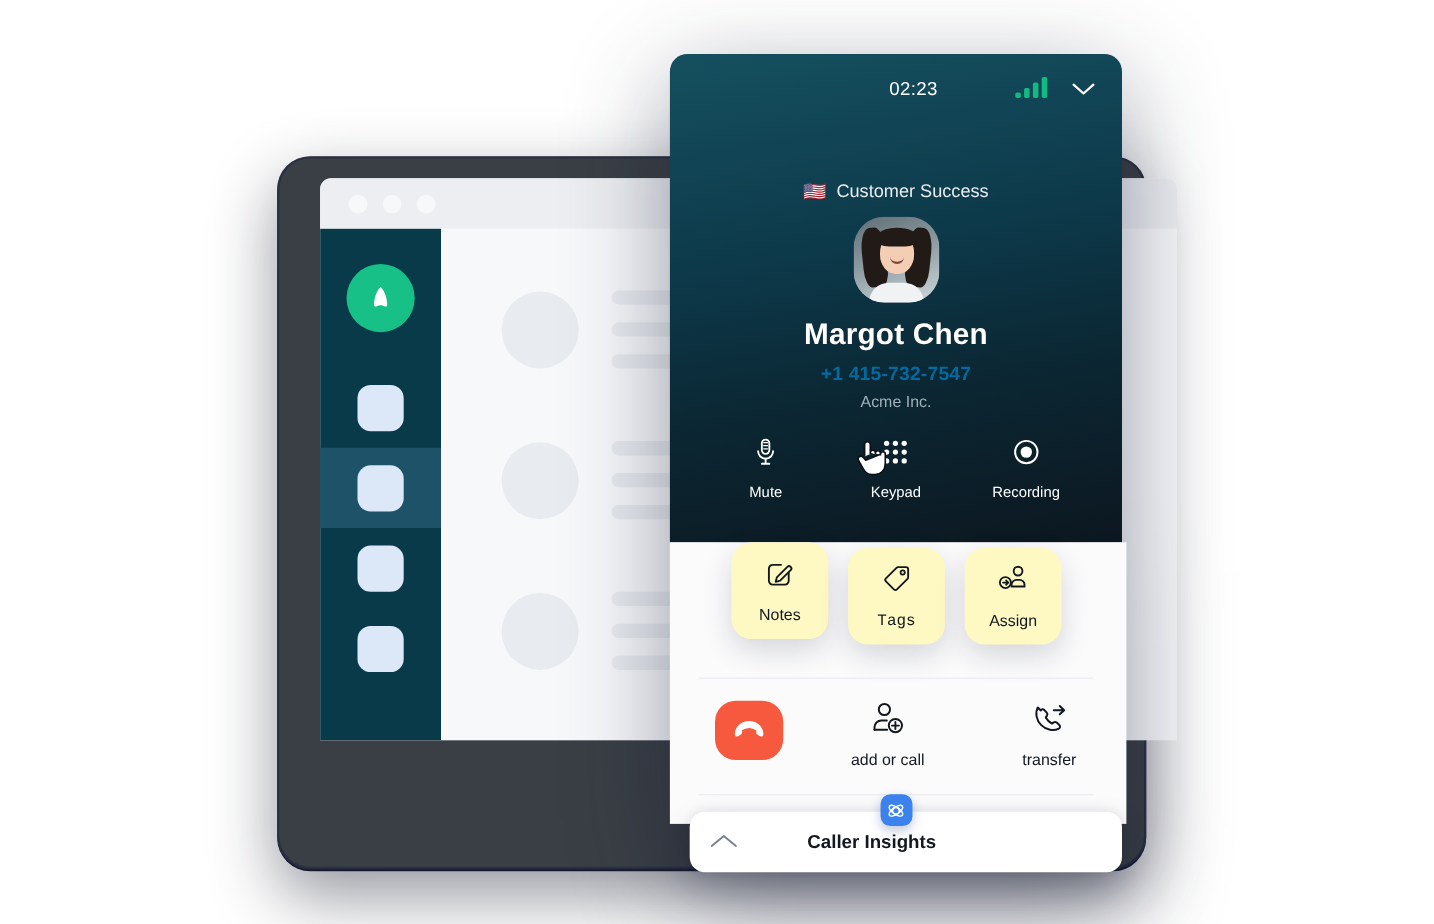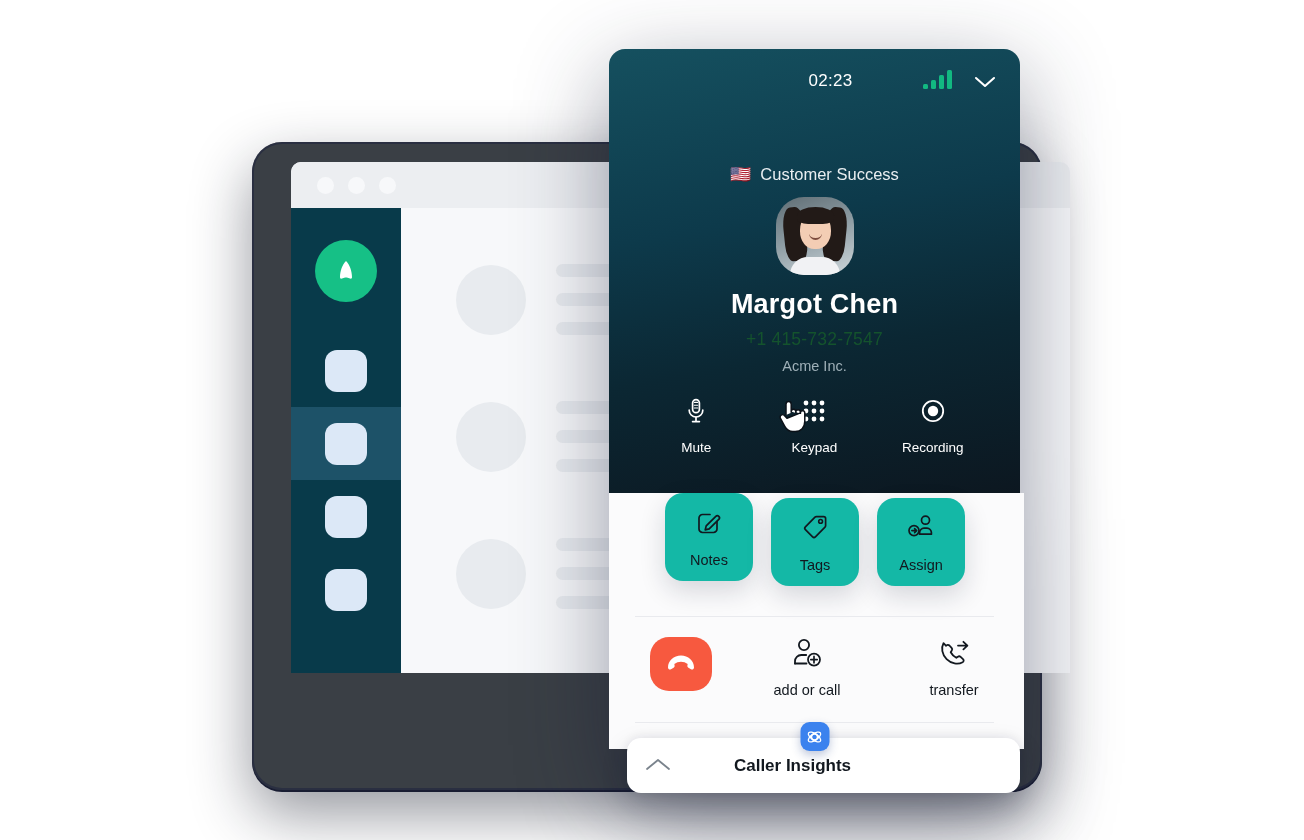--- a/index.html
+++ b/index.html
@@ -127,47 +127,47 @@
     position:absolute; left:33px; top:36px; width:13px; height:7px;
     border-bottom:2px solid #7c4a3c; border-radius:0 0 12px 12px;
   }
   .avatar .shirt {
     position:absolute; left:14px; bottom:-2px; width:50px; height:20px;
     background:#f1f2f4; border-radius:18px 18px 0 0;
   }
 
   .contact { position:absolute; top:240px; left:0; width:411px; text-align:center; }
   .contact-name { color:#ffffff; font-size:27px; font-weight:700; letter-spacing:.2px; }
-  .contact-phone { color:#14532d; font-size:17.5px; margin-top:9px; letter-spacing:.2px; }
+  .contact-phone { color:#0369a1; font-size:17.5px; margin-top:9px; letter-spacing:.2px;font-weight:bold; }
   .contact-company { color:#9fb0b8; font-size:14.5px; margin-top:8px; }
 
   .controls {
     position:absolute; top:340px; left:0; width:411px;
     display:flex; justify-content:space-around; padding:0 28px;
   }
   .ctrl { width:76px; display:flex; flex-direction:column; align-items:center; cursor:pointer; }
   .ctrl-ico {
     width:44px; height:44px; border-radius:50%;
     display:flex; align-items:center; justify-content:center;
   }
   .ctrl.on .ctrl-ico { background:rgba(255,255,255,.14); }
   .ctrl-lbl { color:#ffffff; font-size:13.5px; margin-top:7px; }
 
   .cursor { position:absolute; left:775px; top:396px; width:34px; height:40px; pointer-events:none; }
 
   .quick-cards { position:absolute; left:0; top:441px; width:411px; }
   .qcard {
-    position:absolute; width:88px; height:88px; background:#14b8a6;
+    position:absolute; width:88px; height:88px; background:#fef9c3;
     border-radius:18px; box-shadow:0 10px 26px rgba(16,22,48,.16);
     display:flex; flex-direction:column; align-items:center; justify-content:center; gap:11px;
     cursor:pointer;
   }
   .qcard-lbl { font-size:14.5px; color:#12181f; }
   #card-notes { left:56px; top:3px; }
-  #card-tags  { left:162px; top:8px; }
+  #card-tags  { left:162px; top:8px;font-family:Liberation Mono, monospace; }
   #card-assign{ left:268px; top:8px; }
 
   .divider { position:absolute; left:26px; width:359px; height:1px; background:#e9eaee; }
   #div-1 { top:567px; }
   #div-2 { top:673px; }
 
   .actions { position:absolute; left:0; top:580px; width:411px; display:flex; align-items:flex-start; }
   .hangup {
     position:absolute; left:41px; top:8px; width:62px; height:54px;
     background:#f7593f; border-radius:19px;

